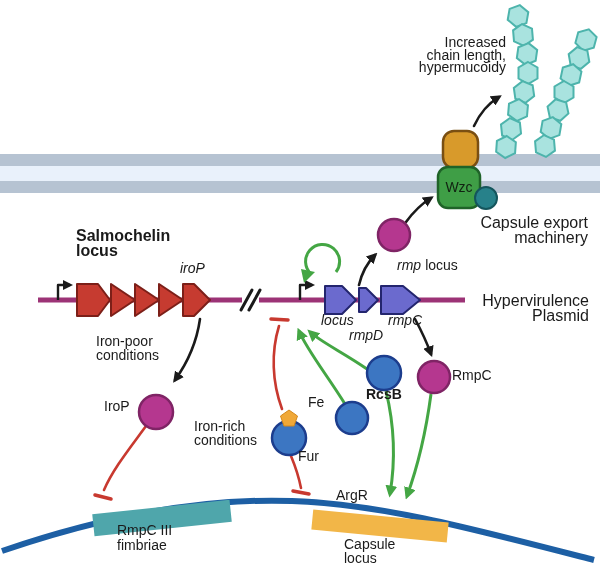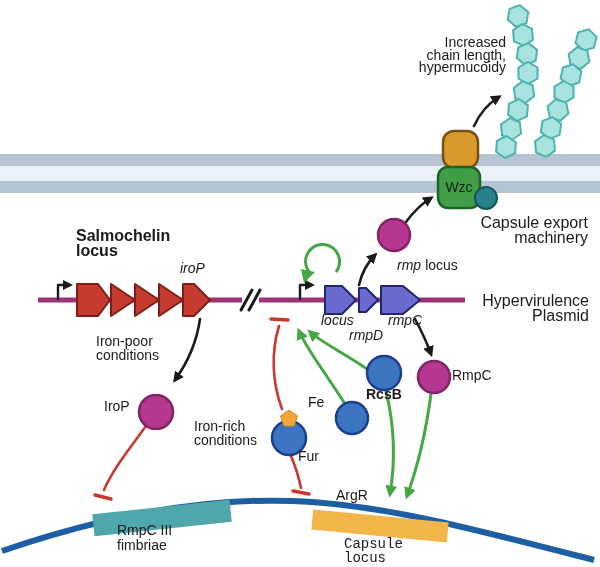--- a/index.html
+++ b/index.html
@@ -182,19 +182,19 @@
 <div class="lbl" style="left:298px;top:449px;">Fur</div>
 <div class="lbl" style="left:336px;top:456px;margin-top:32px;">ArgR</div>
 <div class="lbl" style="left:366px;top:387px;font-weight:bold;">RcsB</div>
 <div class="lbl" style="left:452px;top:368px;">RmpC</div>
 
 <div class="lbl center" style="left:117px;top:523px;width:72px;line-height:15px;">
   <div>RmpC III</div>
   <div>fimbriae</div>
 </div>
 
-<div class="lbl" style="left:344px;top:537px;font-family:Liberation Mono, monospace;">
+<div class="lbl" style="left:344px;top:537px;">
   <div>Capsule</div>
   <div>locus</div>
 </div>
 
 
 </div>
 
 </body></html>

